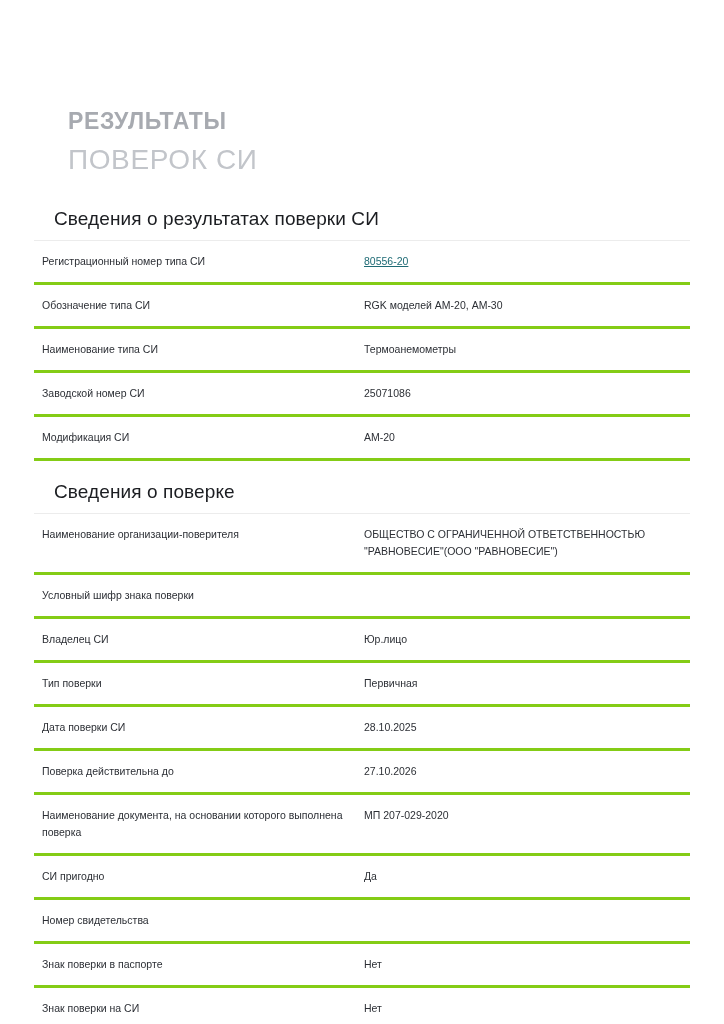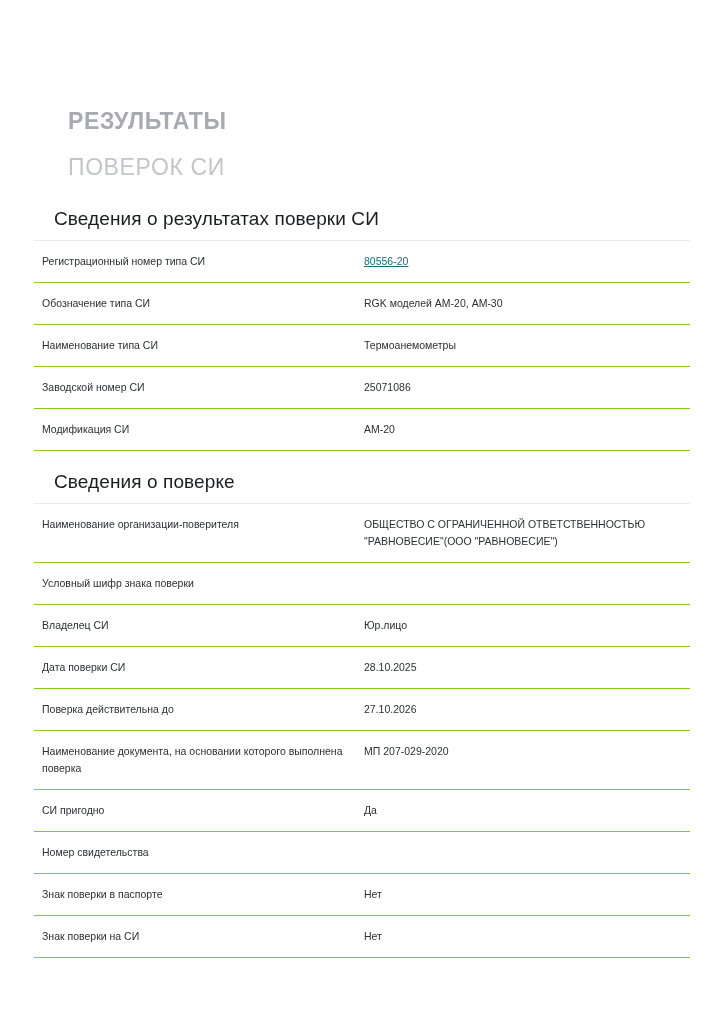--- a/index.html
+++ b/index.html
@@ -33,25 +33,25 @@
   }
   .masthead-line1 {
     display: block;
     font-size: 23px;
     font-weight: bold;
     letter-spacing: 0.6px;
     color: #a7aab0;
   }
   .masthead-line2 {
     display: block;
-    font-size: 23px;
+    font-size: 28px;
     font-weight: normal;
     letter-spacing: 0.6px;
     color: #c2c5ca;
-    margin-top: 20px;
+    margin-top: 10px;
   }
 
   
   .content {
     position: absolute;
     left: 0;
     top: 208px;
     width: 724px;
   }
 
@@ -73,21 +73,21 @@
 
   .table {
     display: block;
     margin: 0 34px;
     border-top: 1px solid #ececec;
   }
 
   .row {
     display: flex;
     align-items: flex-start;
-    border-bottom: 1px solid #84cc16;
+    border-bottom: 3px solid #84cc16;
     padding: 12px 0 12px 0;
     min-height: 13px;
     justify-content: space-between;
   }
 
   .cell-label {
     flex: 0 0 330px;
     width: 330px;
     box-sizing: border-box;
     padding-left: 8px;
@@ -158,20 +158,24 @@
             <div class="cell-value">ОБЩЕСТВО С ОГРАНИЧЕННОЙ ОТВЕТСТВЕННОСТЬЮ "РАВНОВЕСИЕ"(ООО "РАВНОВЕСИЕ")</div>
           </div>
           <div class="row">
             <div class="cell-label">Условный шифр знака поверки</div>
           </div>
           <div class="row">
             <div class="cell-label">Владелец СИ</div>
             <div class="cell-value">Юр.лицо</div>
           </div>
           <div class="row">
+            <div class="cell-label">Тип поверки</div>
+            <div class="cell-value">Первичная</div>
+          </div>
+          <div class="row">
             <div class="cell-label">Дата поверки СИ</div>
             <div class="cell-value">28.10.2025</div>
           </div>
           <div class="row">
             <div class="cell-label">Поверка действительна до</div>
             <div class="cell-value">27.10.2026</div>
           </div>
           <div class="row">
             <div class="cell-label">Наименование документа, на основании которого выполнена поверка</div>
             <div class="cell-value">МП 207-029-2020</div>

